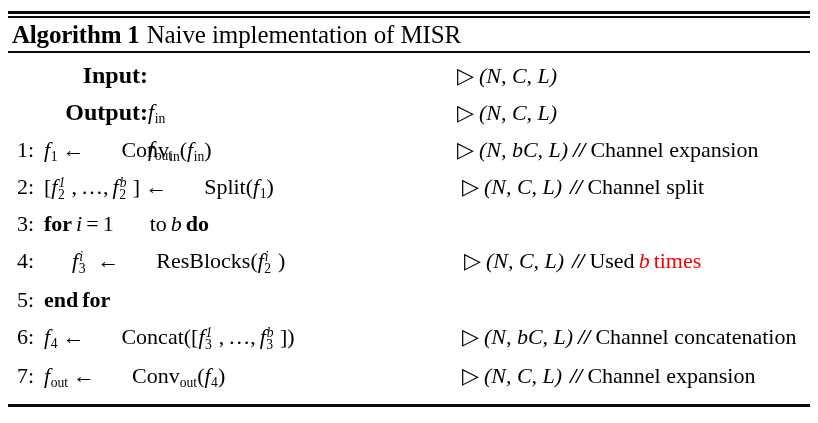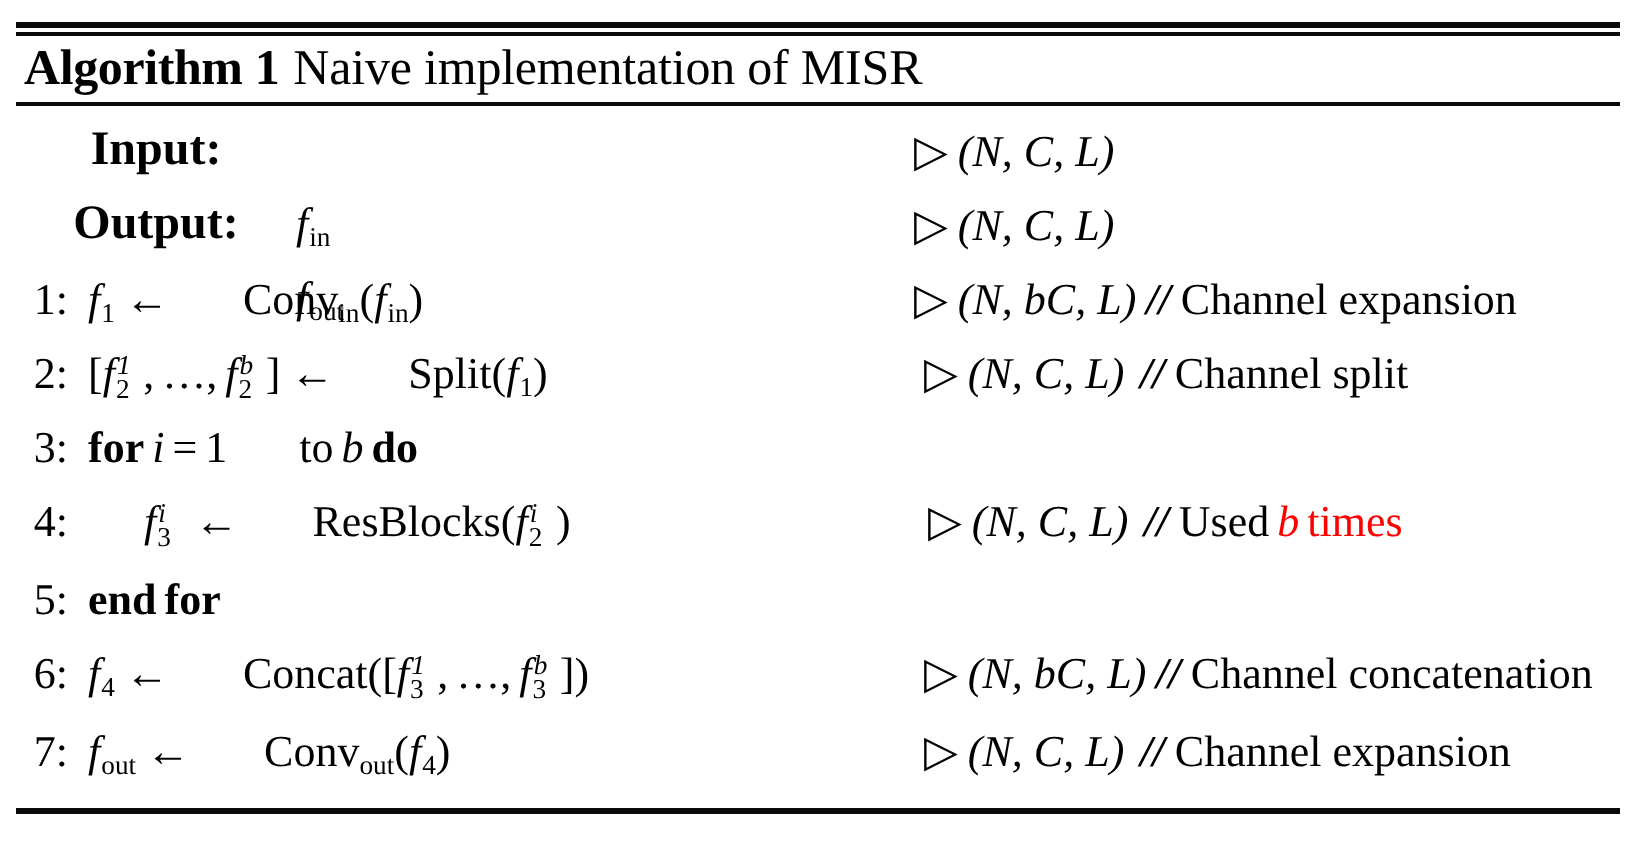--- a/index.html
+++ b/index.html
@@ -75,21 +75,21 @@
     position: absolute;
     left: 0;
     top: 0;
     width: 34px;
     text-align: right;
     font-size: 22px;
     line-height: 37px;
   }
   .gutter.kw {
     width: 140px;
-    text-align: center;
+    text-align: right;
     left: 8px;
     font-weight: bold;
     font-size: 24px;
   }
 
   
   .stmt {
     position: absolute;
     left: 44px;
     top: 0;

